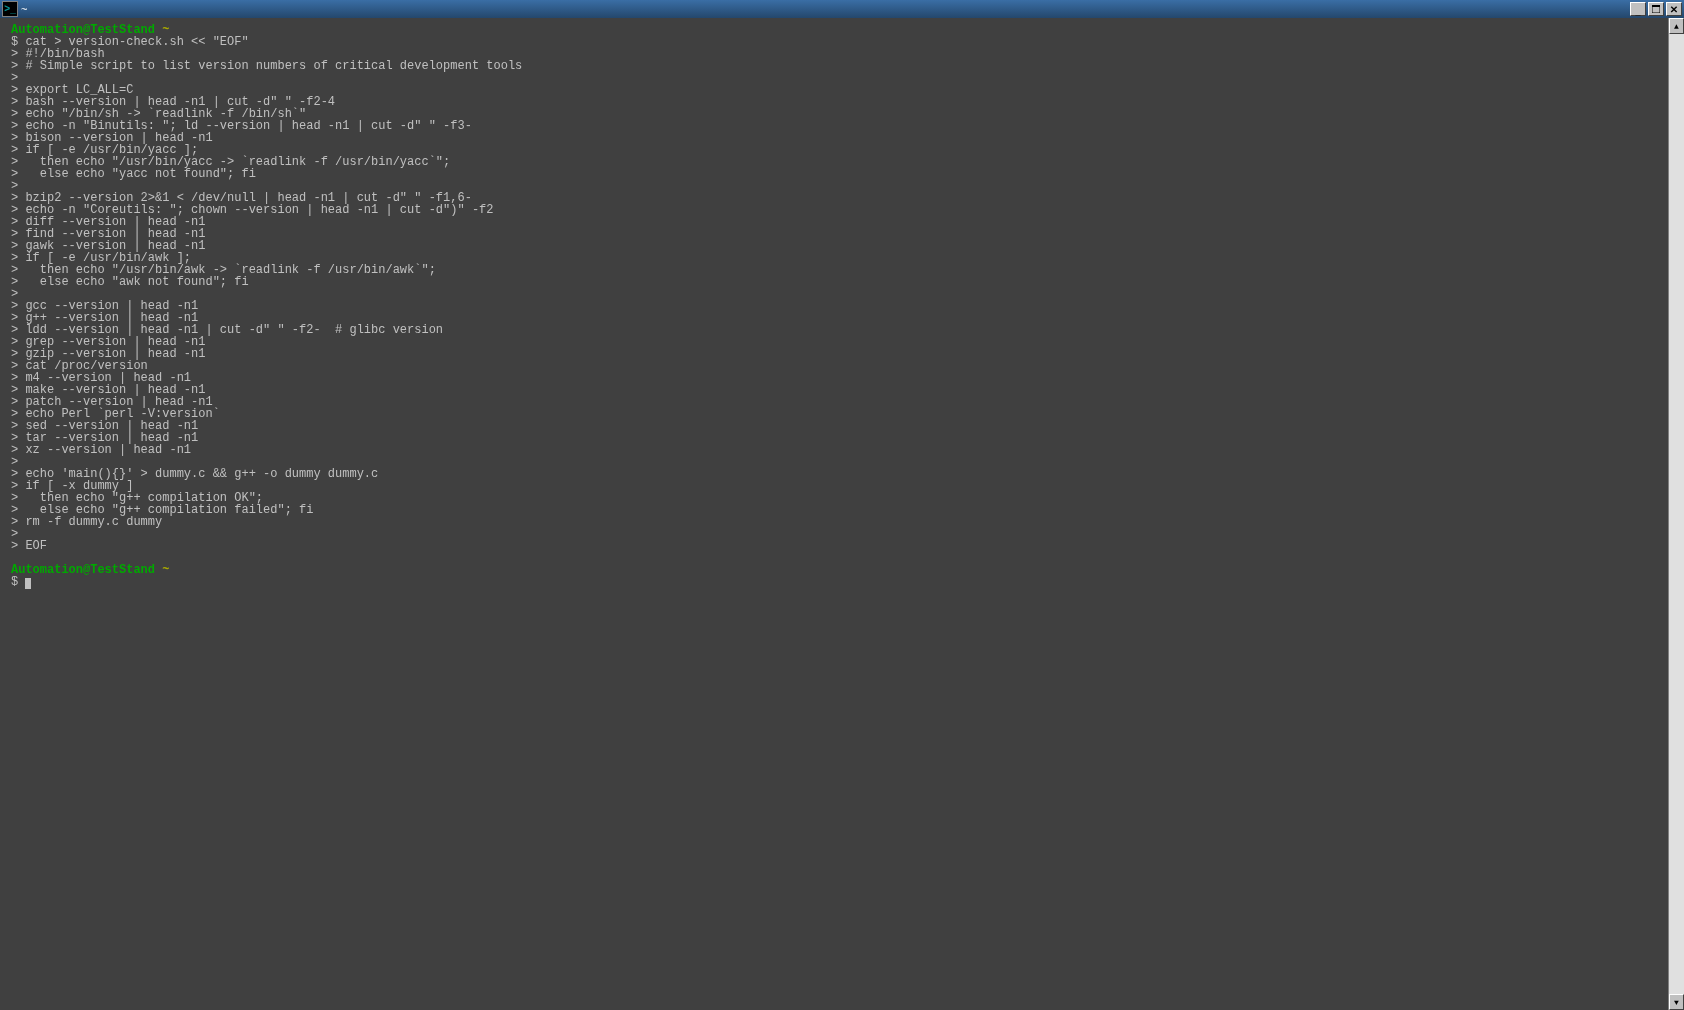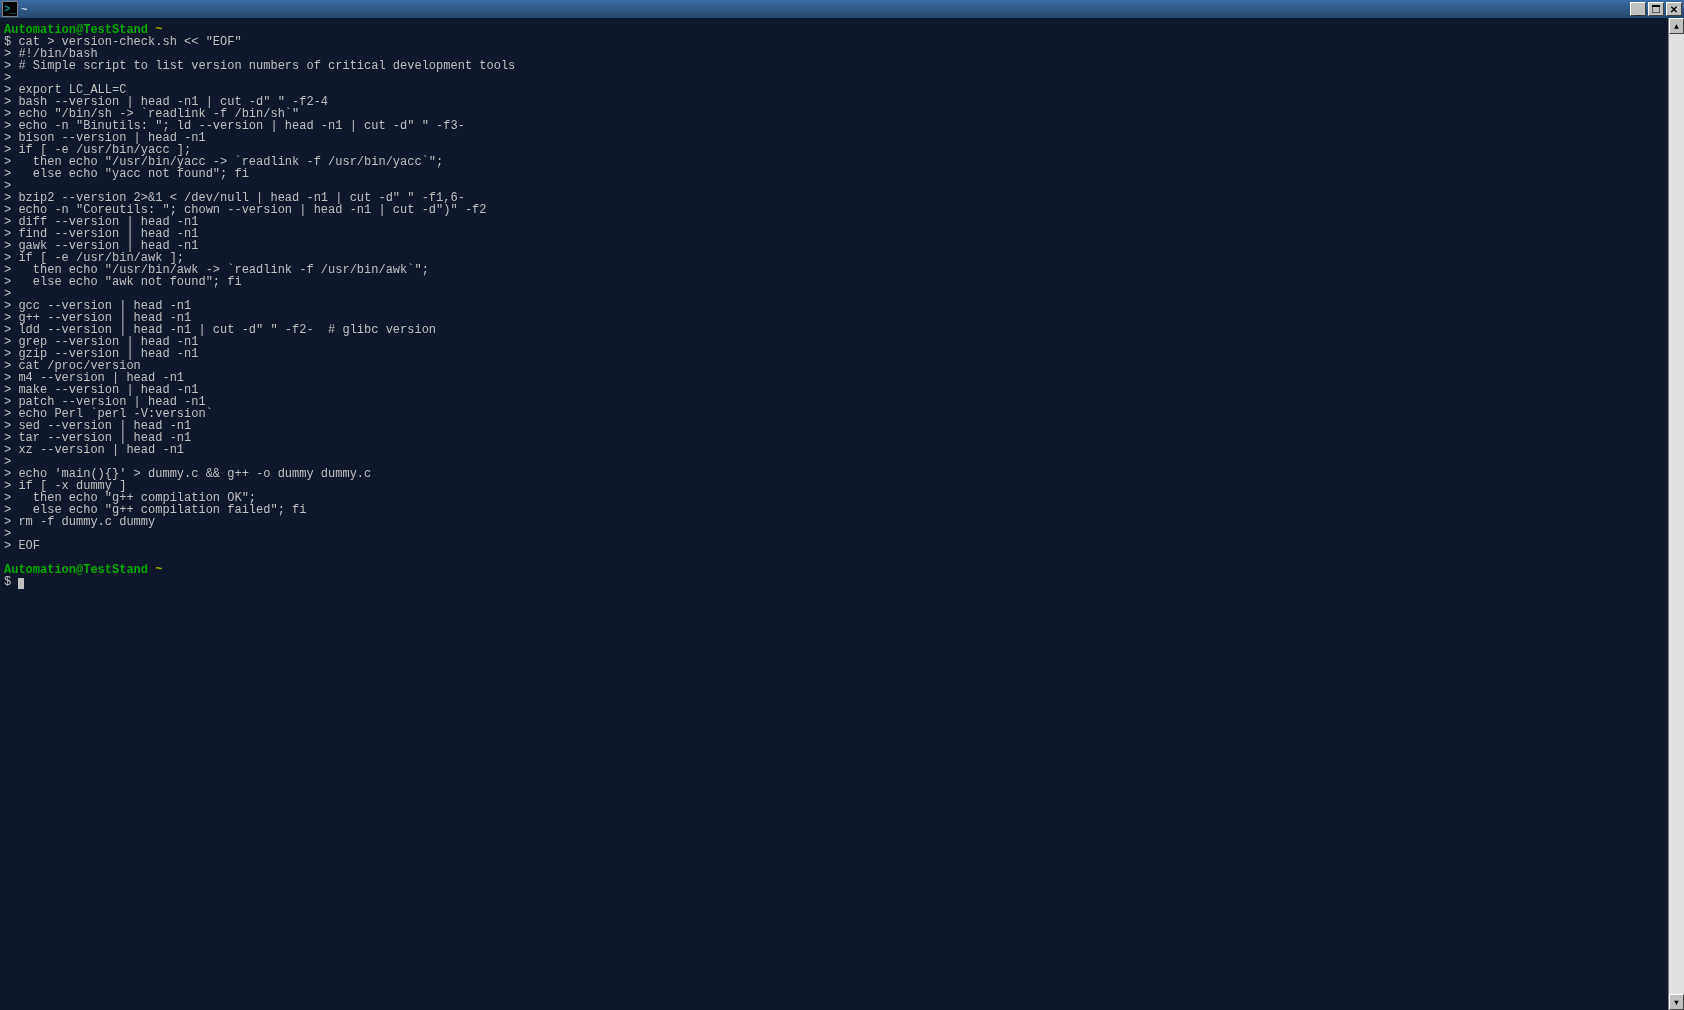--- a/index.html
+++ b/index.html
@@ -52,22 +52,22 @@
 
   
   .client {
     position: absolute;
     top: 18px; left: 0; right: 0; bottom: 0;
     display: flex;
     background: #000;
   }
   .terminal {
     flex: 1 1 auto;
-    background: #0f172a;
-    padding: 6px 0 0 4px;
+    background: #404040;
+    padding: 6px 0 0 11px;
     line-height: 12px;
     white-space: pre;
     color: #c0c0c0;
     overflow: hidden;
   }
   .line { height: 12px; }
   .green { color: #00a800; font-weight: bold; }
   .yellow { color: #a8a800; font-weight: bold; }
   .cursor {
     display: inline-block;

